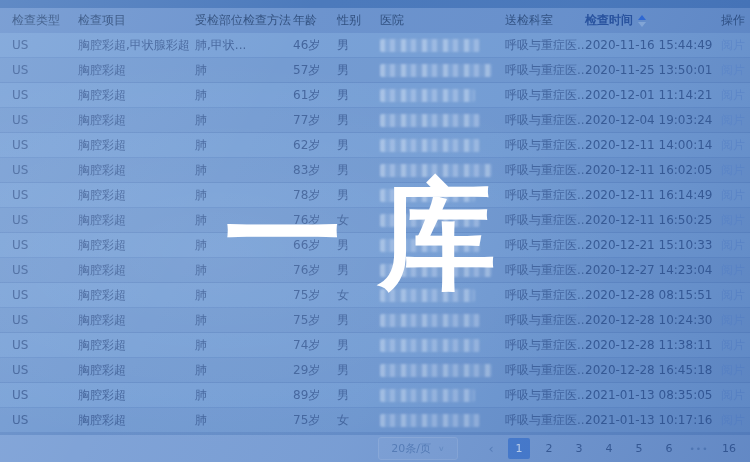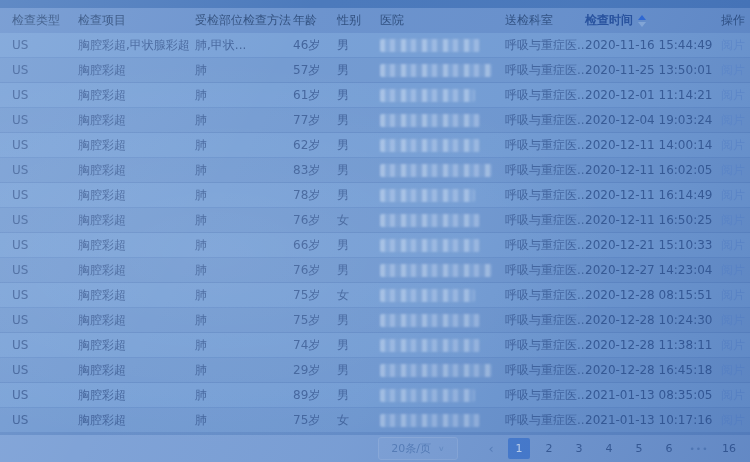--- a/index.html
+++ b/index.html
@@ -330,14 +330,15 @@
         <div class="pg-btn">3</div>
         <div class="pg-btn">4</div>
         <div class="pg-btn">5</div>
         <div class="pg-btn">6</div>
         <div class="pg-btn dots">•••</div>
         <div class="pg-btn">16</div>
       </div>
   </div>
 
   <div class="overlay"></div>
+  <div class="watermark">一库</div>
 
 </div>
 
 </body></html>

